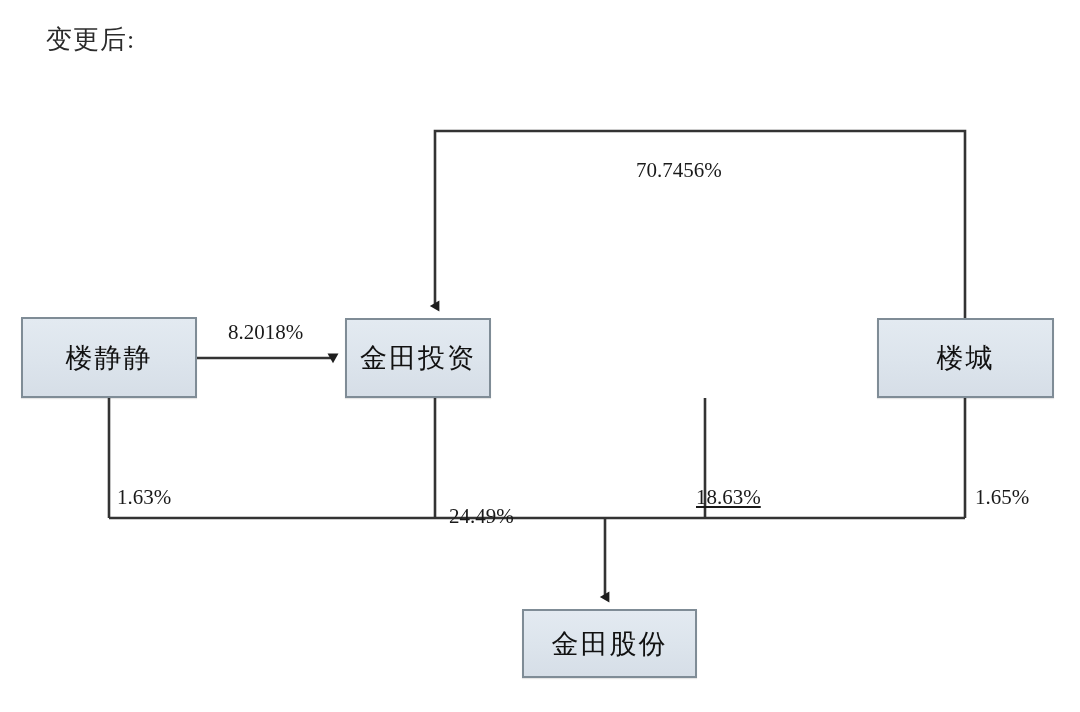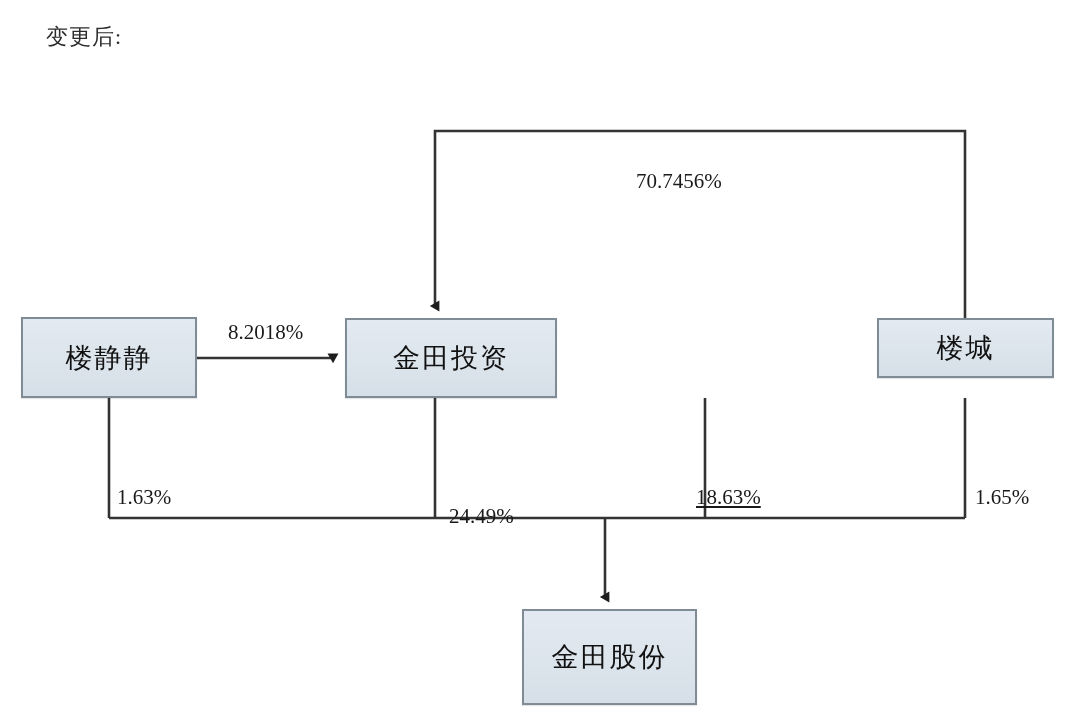--- a/index.html
+++ b/index.html
@@ -18,21 +18,21 @@
   #diagram-root {
     position: absolute;
     inset: 0;
     width: 1080px;
     height: 712px;
   }
   .caption {
     position: absolute;
     left: 46px;
     top: 22px;
-    font-size: 22px;
+    font-size: 26px;
     letter-spacing: 1px;
     color: #2b2b2b;
     white-space: nowrap;
   }
   svg.wires {
     position: absolute;
     left: 0;
     top: 0;
     width: 1080px;
     height: 712px;
@@ -90,34 +90,34 @@
       <path d="M109,518 L965,518"></path>
 
       <path d="M605,518 L605,597" marker-end="url(#arrowhead)"></path>
     </g>
   </svg>
 
   <div class="node" style="left:21px; top:317px; width:176px; height:81px;">
     <span>楼静静</span>
   </div>
 
-  <div class="node" style="left:345px; top:318px; width:212px; height:80px;">
+  <div class="node" style="left:345px; top:318px; width:146px; height:80px;">
     <span>金田投资</span>
   </div>
 
 
-  <div class="node" style="left:877px; top:318px; width:177px; height:60px;">
+  <div class="node" style="left:877px; top:318px; width:177px; height:80px;">
     <span>楼城</span>
   </div>
 
-  <div class="node" style="left:522px; top:609px; width:175px; height:96px;">
+  <div class="node" style="left:522px; top:609px; width:175px; height:69px;">
     <span>金田股份</span>
   </div>
 
-  <div class="edge-label" style="left:636px; top:158px;margin-top:11px;">70.7456%</div>
+  <div class="edge-label" style="left:636px; top:158px;">70.7456%</div>
 
   <div class="edge-label" style="left:228px; top:320px;">8.2018%</div>
 
   <div class="edge-label" style="left:117px; top:485px;">1.63%</div>
 
   <div class="edge-label" style="left:449px; top:504px;">24.49%</div>
 
   <div class="edge-label" style="left:696px; top:485px;text-decoration:underline;">18.63%</div>
 
   <div class="edge-label" style="left:975px; top:485px;">1.65%</div>

